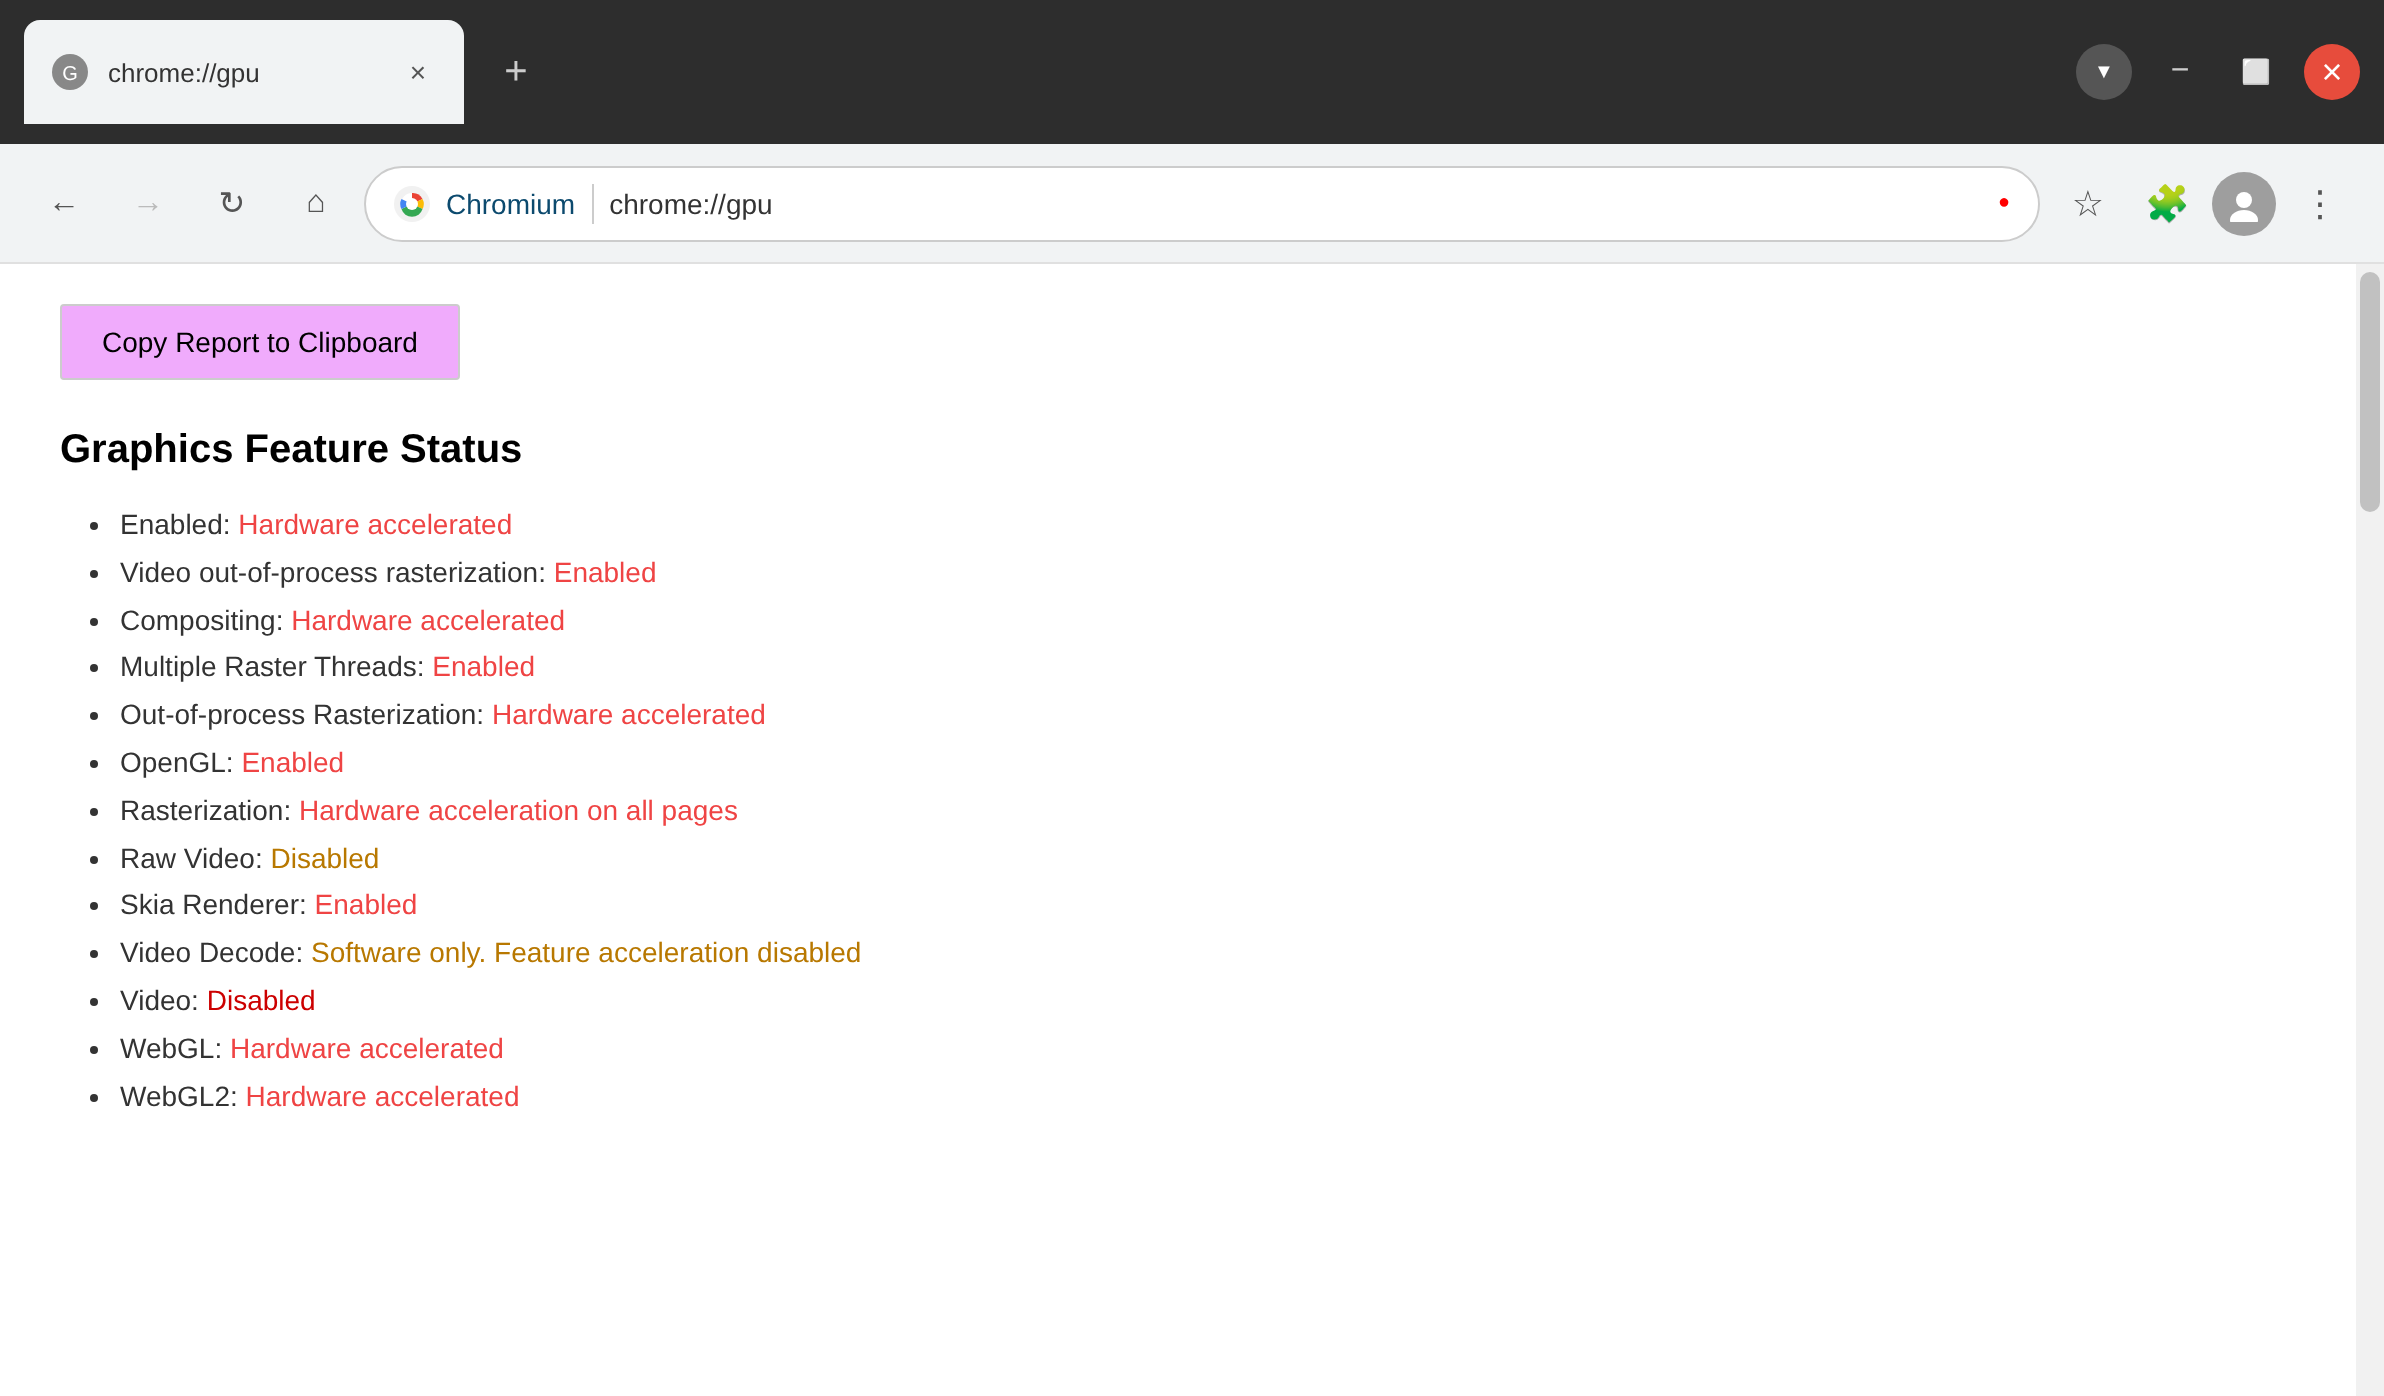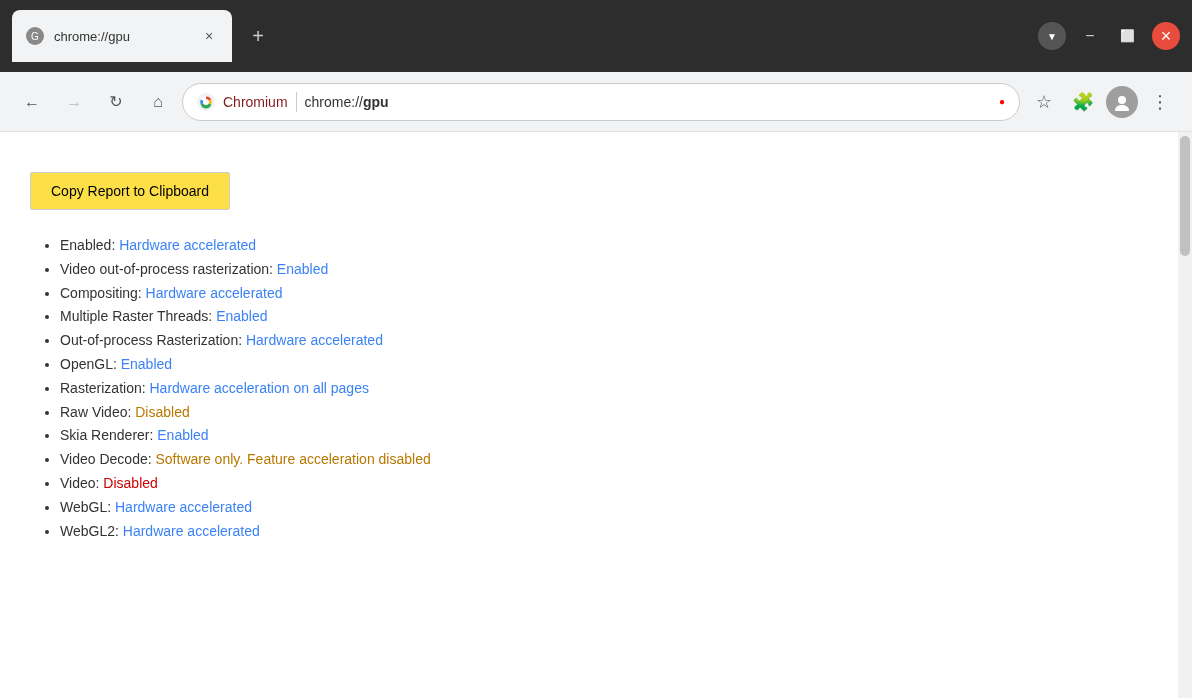--- a/index.html
+++ b/index.html
@@ -128,34 +128,34 @@
       padding: 0 14px;
       gap: 8px;
     }
     .chrome-logo {
       width: 18px;
       height: 18px;
       flex-shrink: 0;
     }
     .brand-name {
       font-size: 14px;
-      color: #7f1d1d;
+      color: #0c4a6e;
     }
     .separator {
       width: 1px;
       height: 20px;
       background: #ccc;
     }
     .url-text {
       font-size: 14px;
       color: #333;
       flex: 1;
     }
     .url-text .url-bold {
-      font-weight: bold;
+      font-weight: normal;
     }
     .nav-actions {
       display: flex;
       gap: 4px;
       align-items: center;
     }
     .nav-action-btn {
       width: 36px;
       height: 36px;
       border-radius: 50%;
@@ -187,47 +187,46 @@
       overflow: hidden;
     }
     .main-content {
       flex: 1;
       padding: 20px 30px;
       overflow-y: auto;
     }
 
     .copy-btn {
       border: 1px solid #ccc;
-      background: #fde047;
+      background: #f0abfc;
       padding: 10px 20px;
       font-size: 14px;
       cursor: pointer;
       border-radius: 2px;
       margin-bottom: 24px;
       display: inline-block;
-      margin-top: 20px;
     }
 
     .section-title {
       font-size: 20px;
       font-weight: bold;
       color: #000;
       margin-bottom: 14px;
     }
 
     .feature-list {
       list-style: disc;
       padding-left: 30px;
     }
     .feature-list li {
       font-size: 14px;
       color: #333;
       line-height: 1.7;
     }
-    .status-green { color: #3b82f6; }
+    .status-green { color: #ef4444; }
     .status-orange { color: #b87800; }
     .status-red { color: #c00; }
 
     
     .scrollbar {
       width: 14px;
       background: #f1f1f1;
       position: relative;
     }
     .scrollbar-thumb {
@@ -300,20 +299,21 @@
       </svg>
     </div>
     <div class="nav-action-btn">⋮</div>
   </div>
 </div>
 
 <div class="page-content">
   <div class="main-content">
     <button class="copy-btn">Copy Report to Clipboard</button>
 
+    <div class="section-title">Graphics Feature Status</div>
 
     <ul class="feature-list" id="feature-list">
     <li><span>Enabled: </span><span class="status-green">Hardware accelerated</span></li>
         <li><span>Video out-of-process rasterization: </span><span class="status-green">Enabled</span></li>
         <li><span>Compositing: </span><span class="status-green">Hardware accelerated</span></li>
         <li><span>Multiple Raster Threads: </span><span class="status-green">Enabled</span></li>
         <li><span>Out-of-process Rasterization: </span><span class="status-green">Hardware accelerated</span></li>
         <li><span>OpenGL: </span><span class="status-green">Enabled</span></li>
         <li><span>Rasterization: </span><span class="status-green">Hardware acceleration on all pages</span></li>
         <li><span>Raw Video: </span><span class="status-orange">Disabled</span></li>

